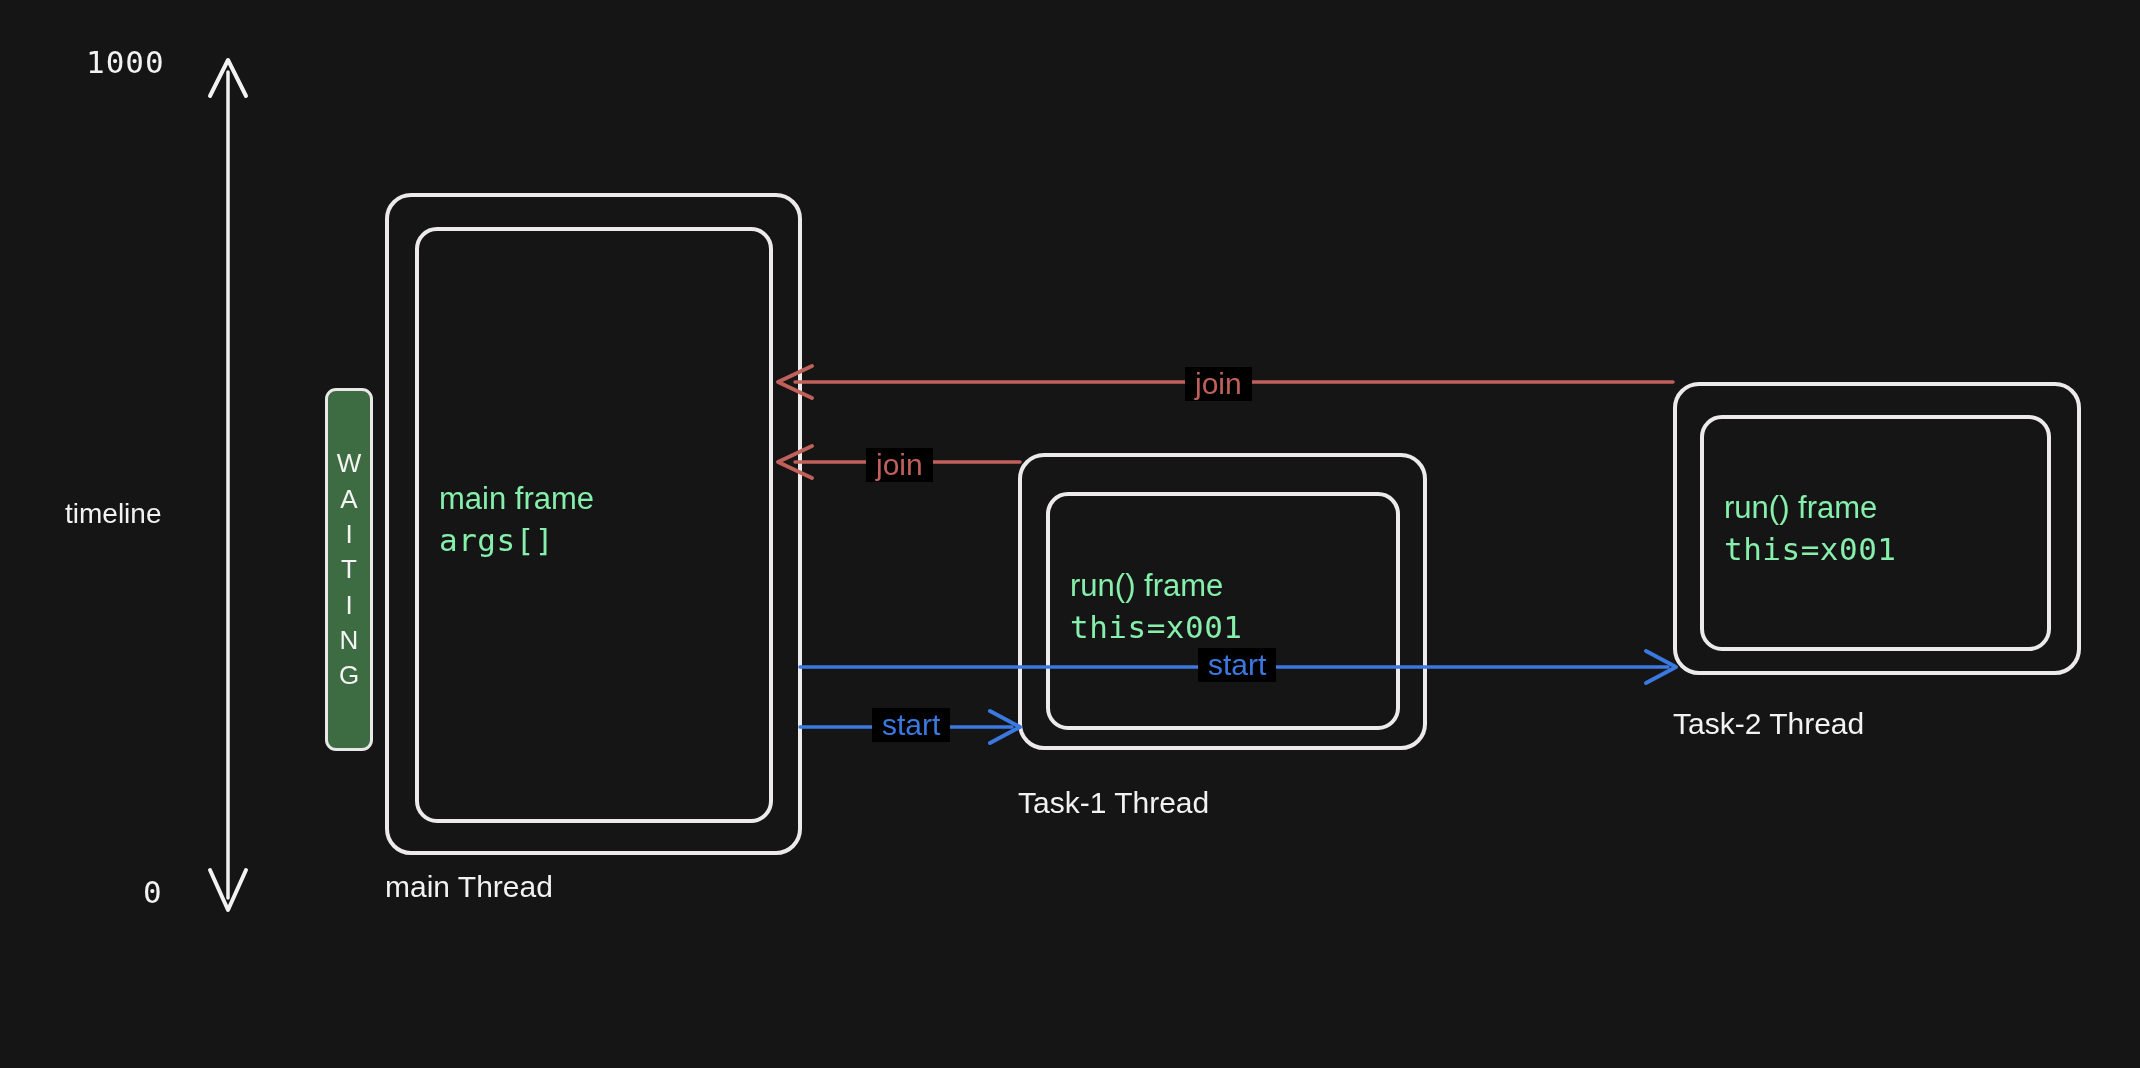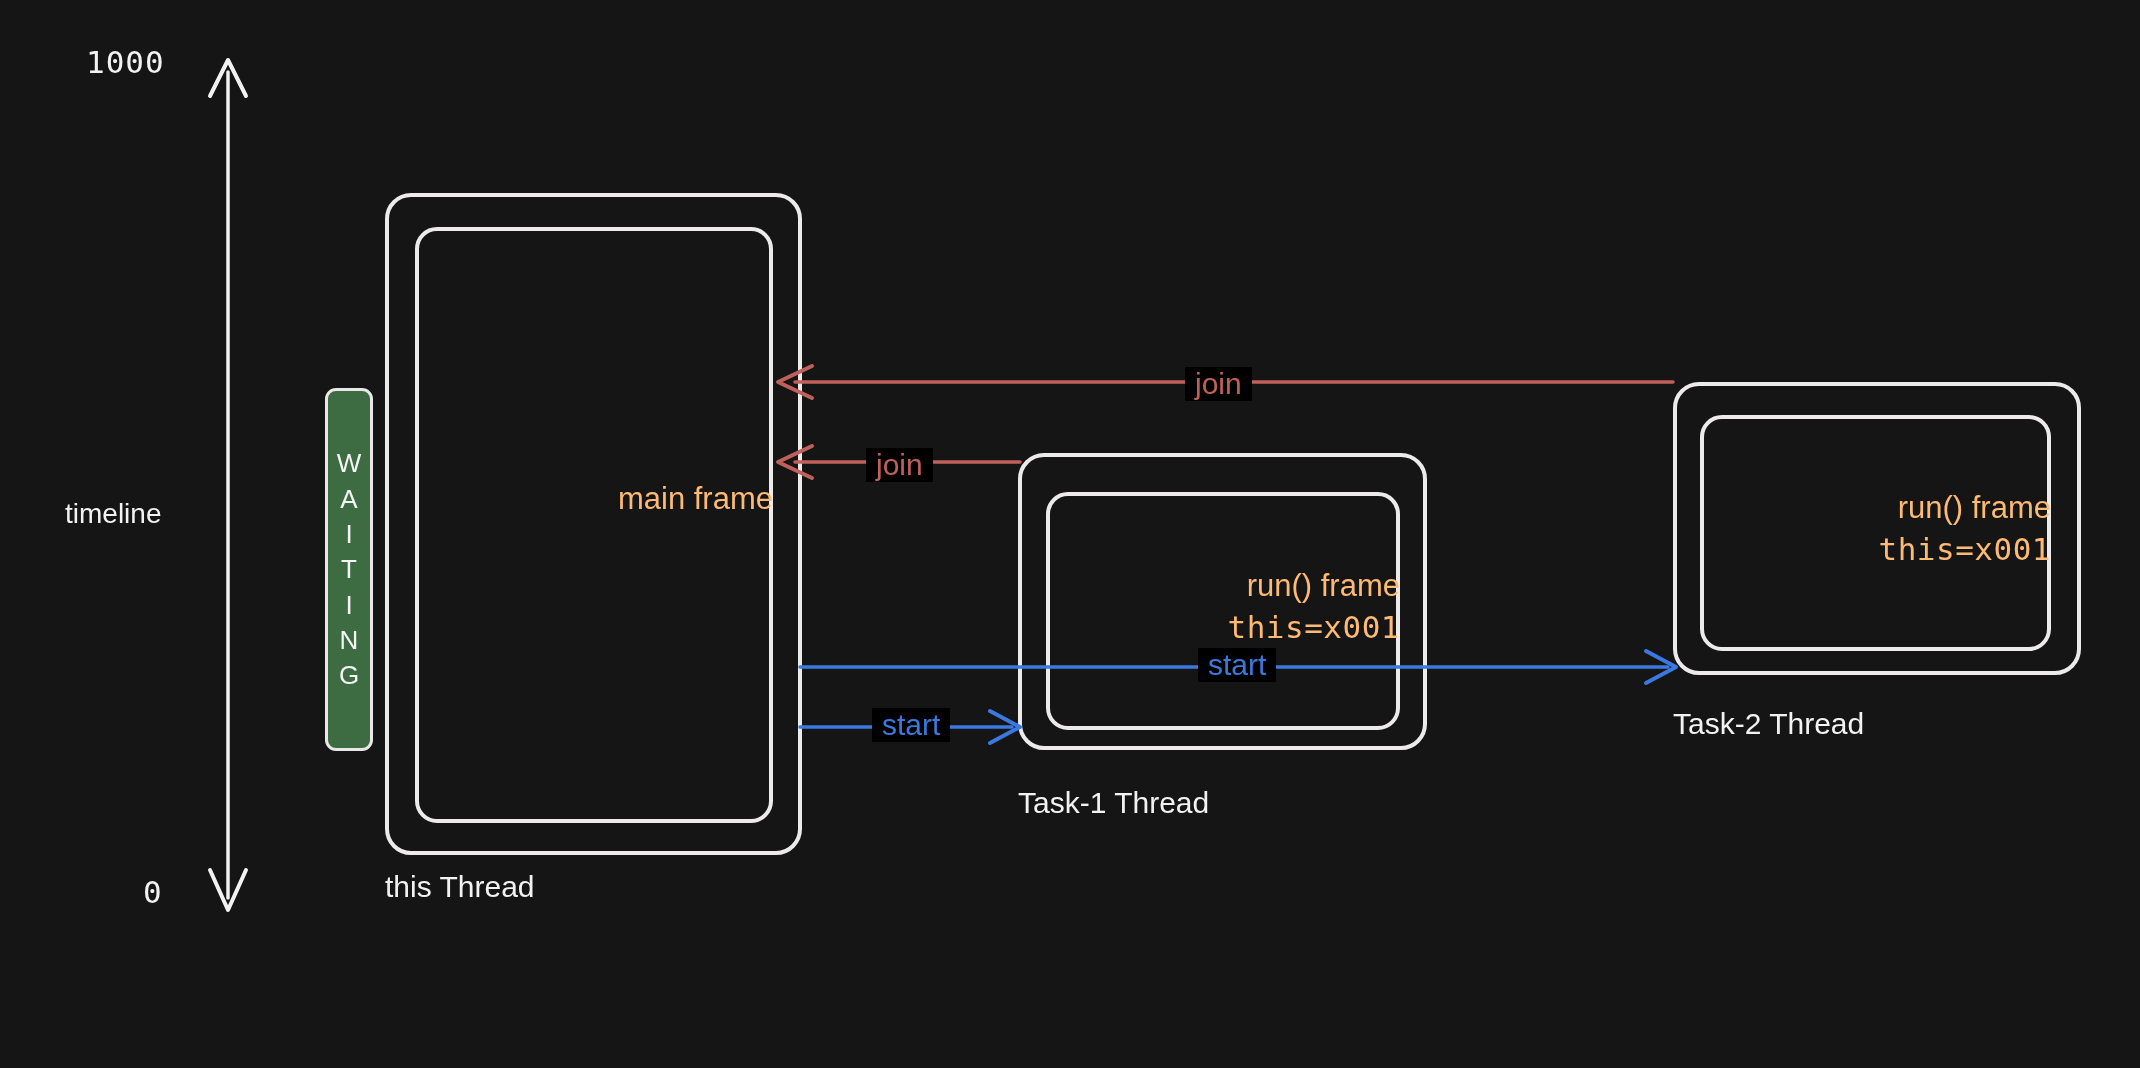--- a/index.html
+++ b/index.html
@@ -57,24 +57,25 @@
   .thread-inner {
     position: absolute;
     border: 4px solid #eceaea;
     border-radius: 22px;
     box-sizing: border-box;
     background: transparent;
   }
   .frame-text {
     position: absolute;
     left: 0; right: 0;
-    text-align: right;
-    color: #fdba74;
+    text-align: left;
+    color: #86efac;
     line-height: 1.35;
     pointer-events: none;
+    padding-left: 24px;
   }
   .frame-line-1 { font-size: 31px; }
   .frame-line-2 { font-size: 31px; letter-spacing: 0.5px; }
 
   .thread-caption {
     position: absolute;
     text-align: left;
     color: #f2f2f2;
     font-size: 30px;
     white-space: nowrap;
@@ -152,22 +153,23 @@
   </svg>
 
   <div class="axis-label mono" id="label-1000">1000</div>
   <div class="axis-label mono" id="label-0">0</div>
   <div class="axis-label sans" id="label-timeline">timeline</div>
 
   <div class="thread-outer" id="main-thread-outer"></div>
   <div class="thread-inner" id="main-thread-inner"></div>
   <div class="frame-text" id="main-frame-text" style="left:415px; width:358px;">
     <div class="frame-line-1 sans">main frame</div>
-  </div>
-  <div class="thread-caption" id="main-thread-caption">this Thread</div>
+    <div class="frame-line-2 mono">args[]</div>
+  </div>
+  <div class="thread-caption" id="main-thread-caption">main Thread</div>
 
   <div id="waiting-badge">
     <span>W</span>
     <span>A</span>
     <span>I</span>
     <span>T</span>
     <span>I</span>
     <span>N</span>
     <span>G</span>
   </div>

